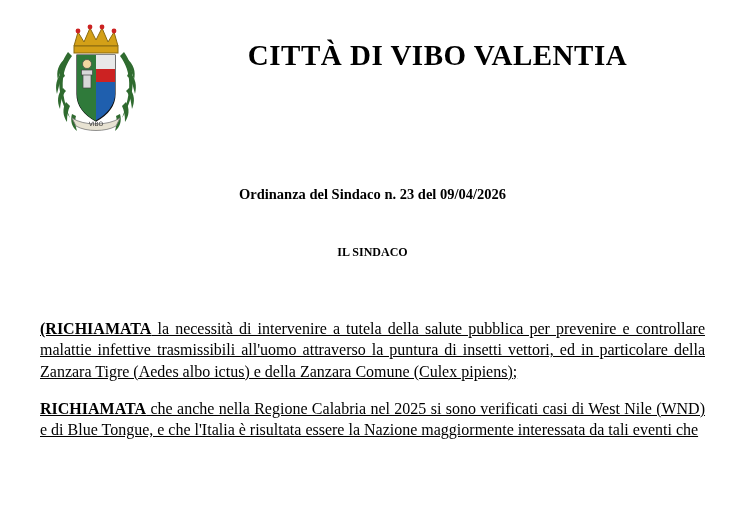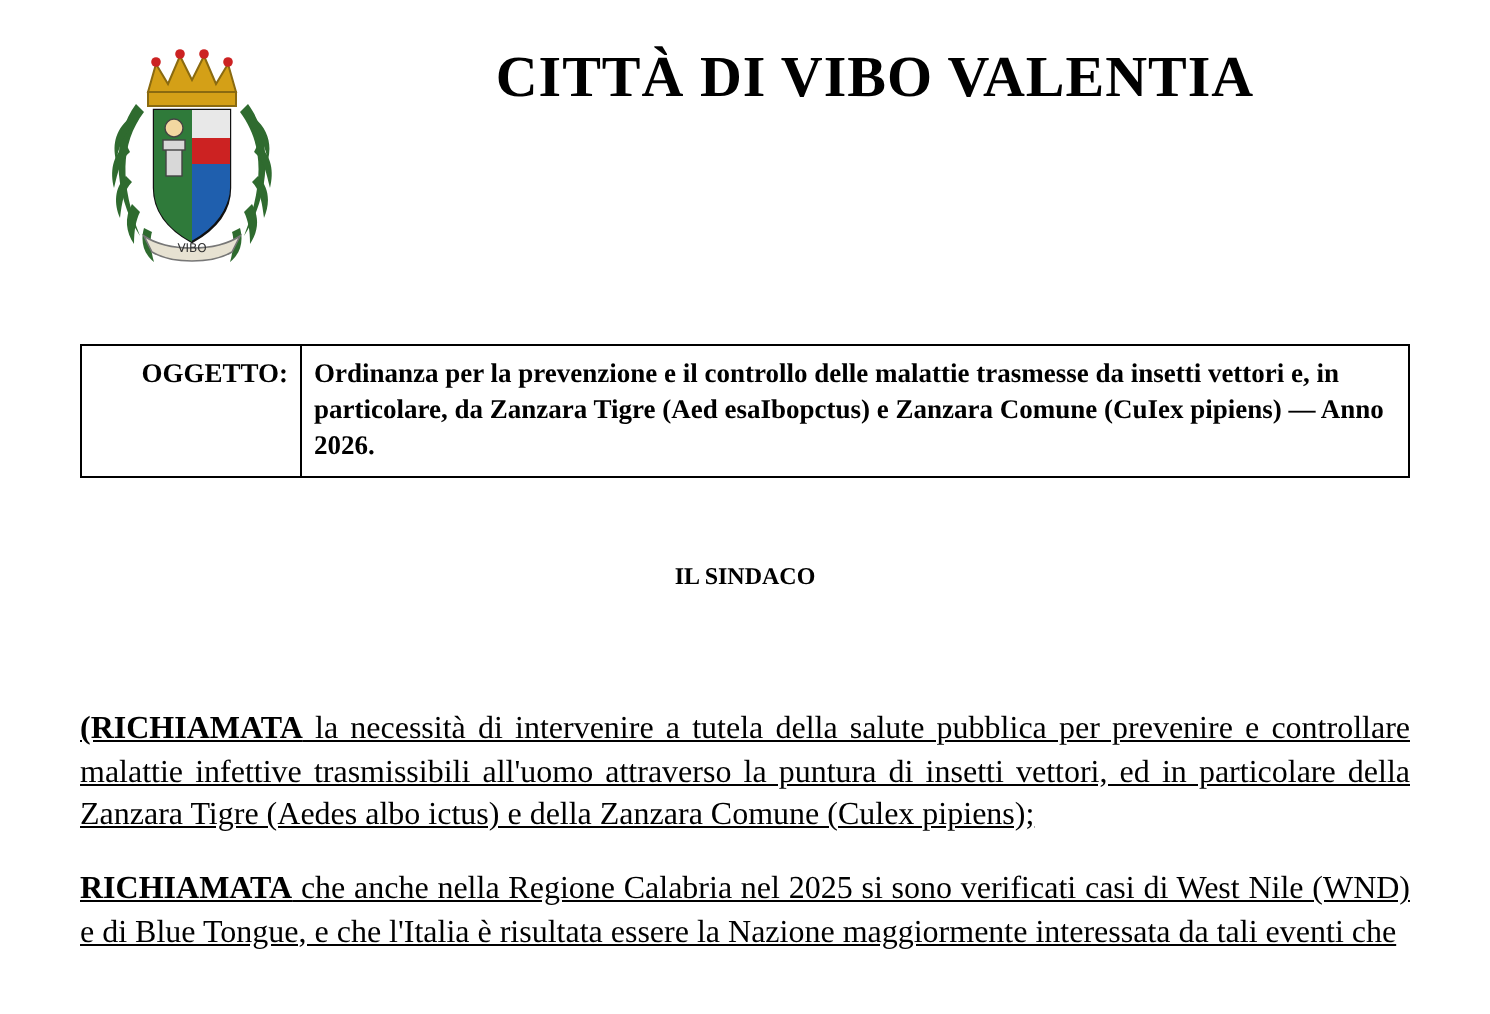--- a/index.html
+++ b/index.html
@@ -34,21 +34,21 @@
     top: 22px;
     width: 92px;
     height: 118px;
   }
   .crest svg { display: block; }
 
   .titles {
     position: absolute;
     left: 130px;
     right: 0;
-    top: 24px;
+    top: 40px;
     text-align: center;
   }
   .city-title {
     font-family: "Liberation Serif", serif;
     font-weight: bold;
     font-size: 29px;
     letter-spacing: 0.5px;
     line-height: 1.1;
   }
   .province-title {
@@ -167,29 +167,22 @@
         <path d="M22,96 C34,104 58,104 70,96 L66,104 C56,110 36,110 26,104 Z" fill="#e7e2d2" stroke="#777" stroke-width="0.8"></path>
         <text x="46" y="104" font-family="DejaVu Sans, sans-serif" font-size="6" text-anchor="middle" fill="#333">VIBO</text>
       </svg>
     </div>
 
     <div class="titles">
       <div class="city-title">CITTÀ DI VIBO VALENTIA</div>
     </div>
   </div>
 
+  <div class="ordinance-line">Ordinanza del Sindaco n. 23 del 09/04/2026</div>
 
-  <table class="subject-table">
-    <tbody>
-        <tr>
-      <td class="subject-label">OGGETTO:</td>
-      <td class="subject-text">Ordinanza per la prevenzione e il controllo delle malattie trasmesse da insetti vettori e, in particolare, da Zanzara Tigre (Aed esaIbopctus) e Zanzara Comune (CuIex pipiens) — Anno 2026.</td>
-    </tr>
-  </tbody>
-    </table>
 
   <div class="il-sindaco">IL SINDACO</div>
 
   <div class="body-text clip">
     <p class="para">
       <b>(RICHIAMATA</b><span> la necessità di intervenire a tutela della salute pubblica per prevenire e controllare malattie infettive trasmissibili all'uomo attraverso la puntura di insetti vettori, ed in particolare della Zanzara Tigre (Aedes albo ictus) e della Zanzara Comune (Culex pipiens);</span>
     </p>
     <p class="para">
       <b>RICHIAMATA</b><span> che anche nella Regione Calabria nel 2025 si sono verificati casi di West Nile (WND) e di Blue Tongue, e che l'Italia è risultata essere la Nazione maggiormente interessata da tali eventi che</span>
     </p>

